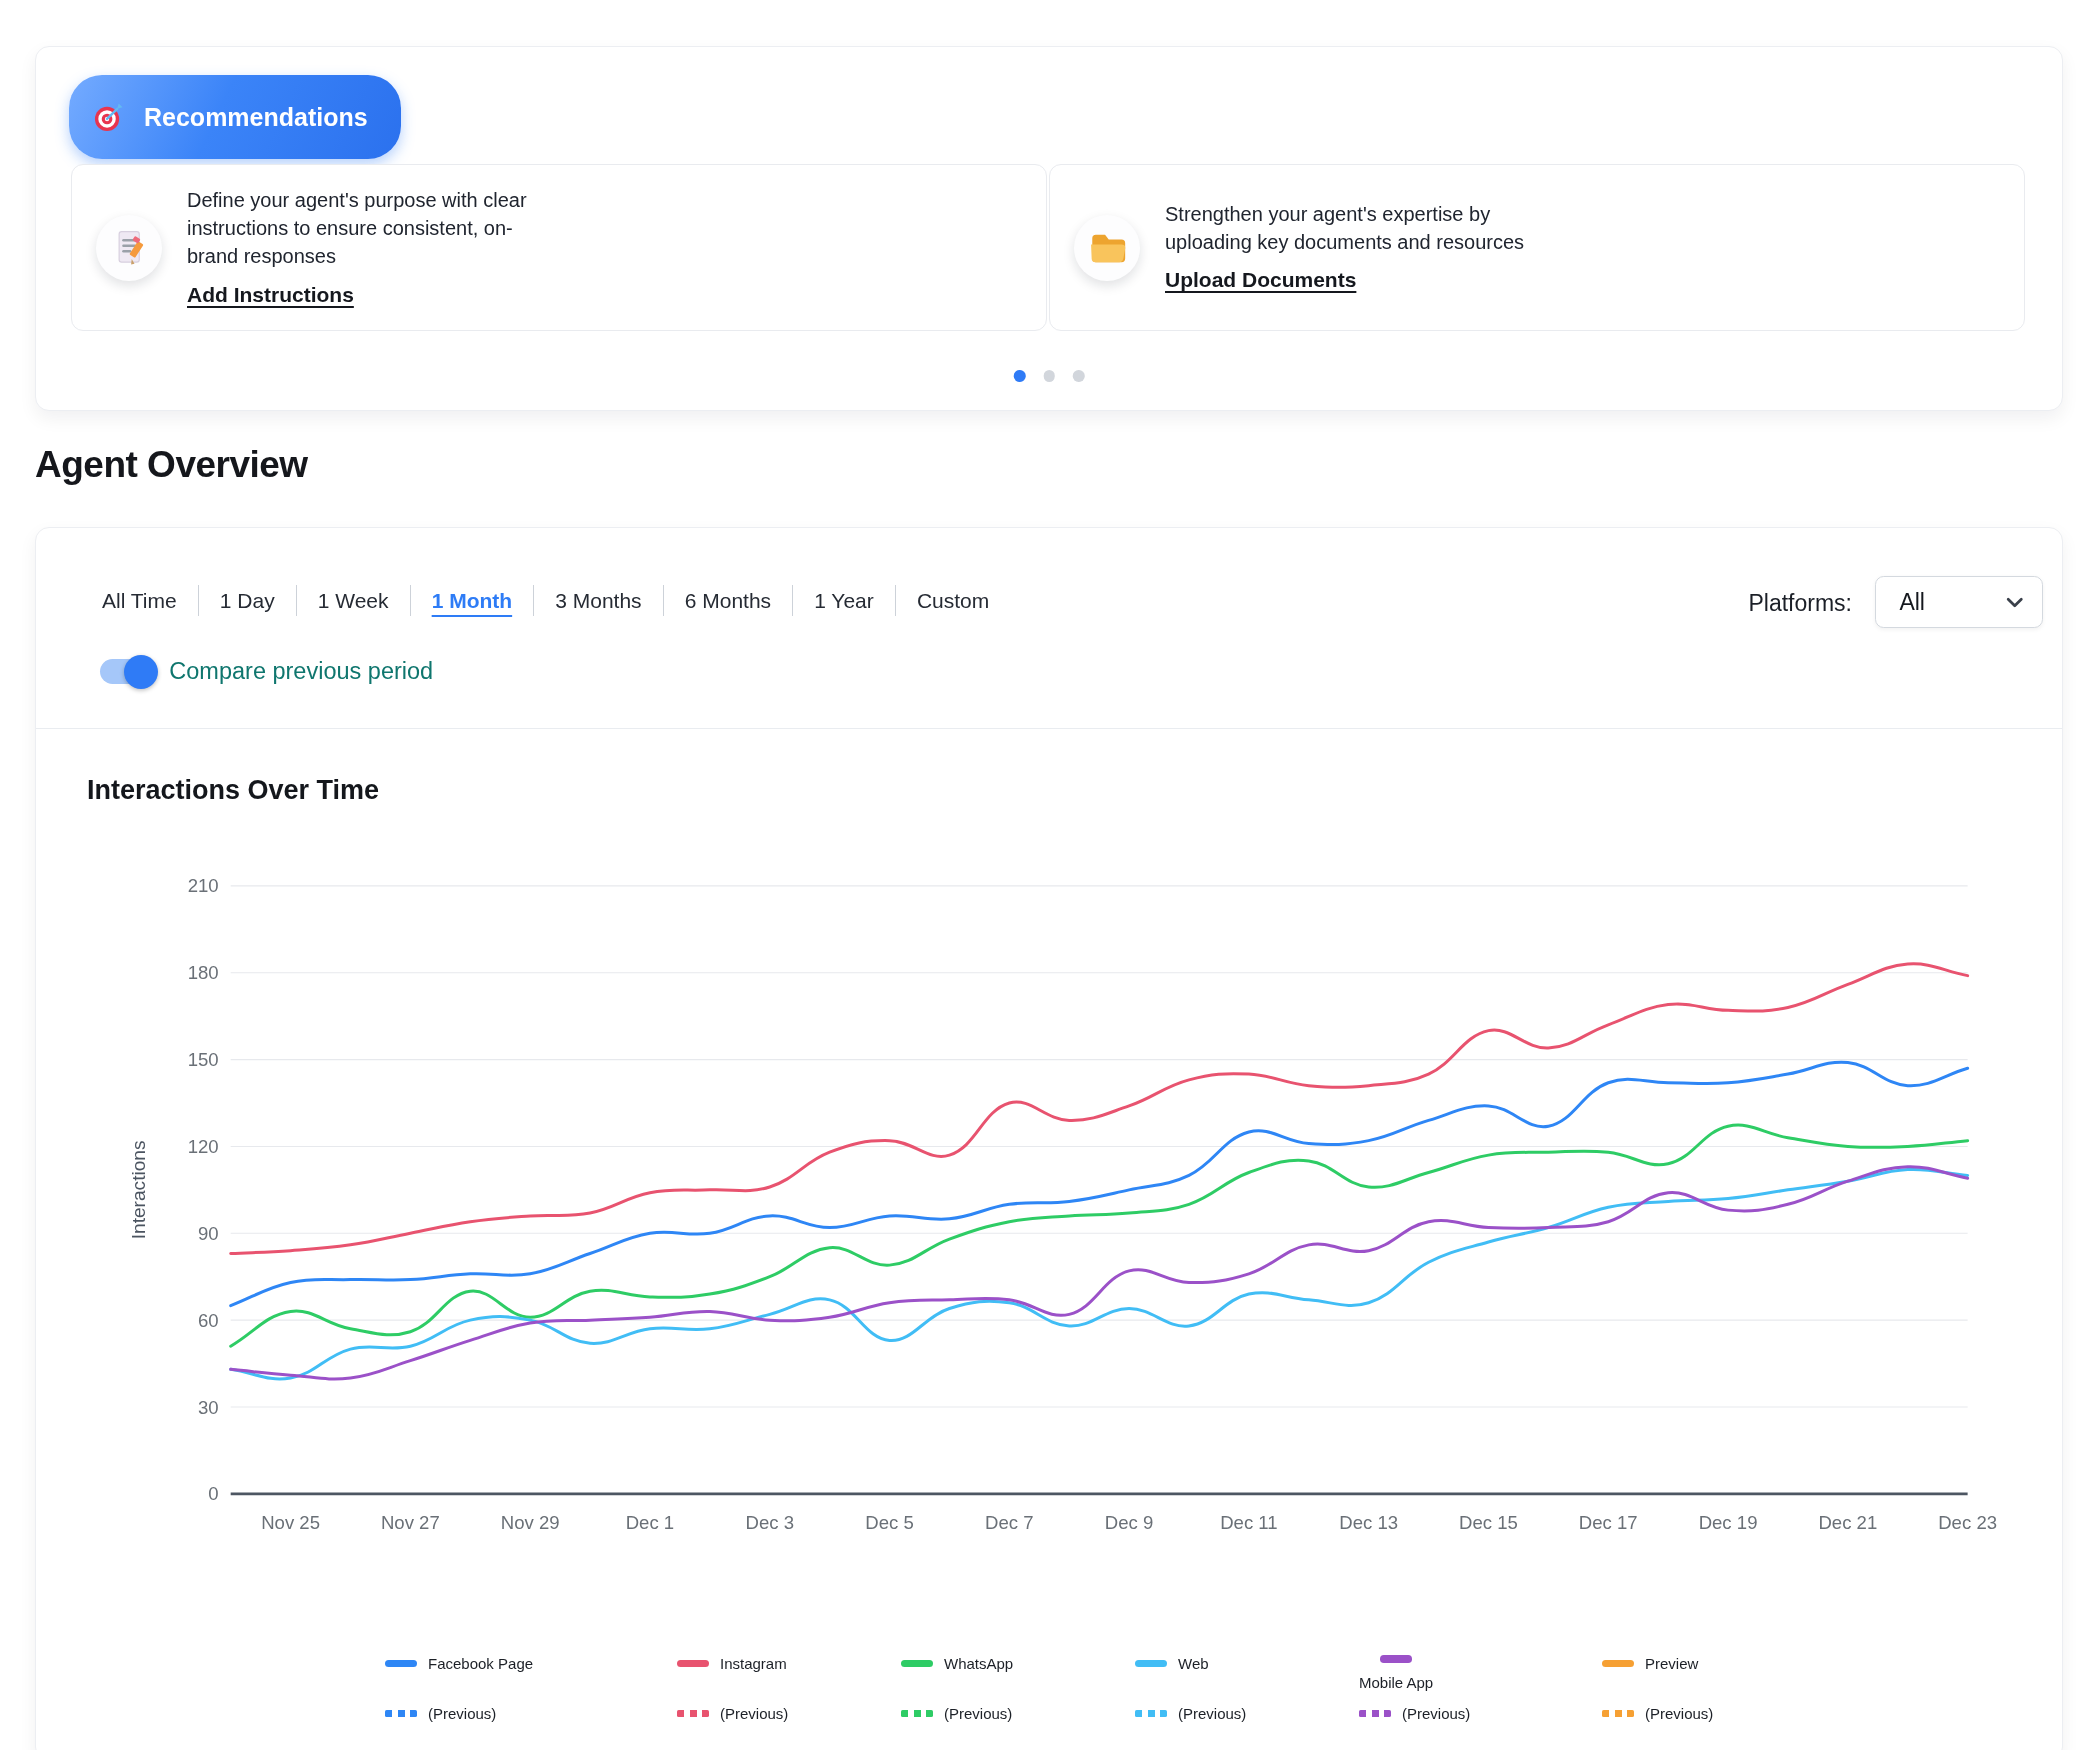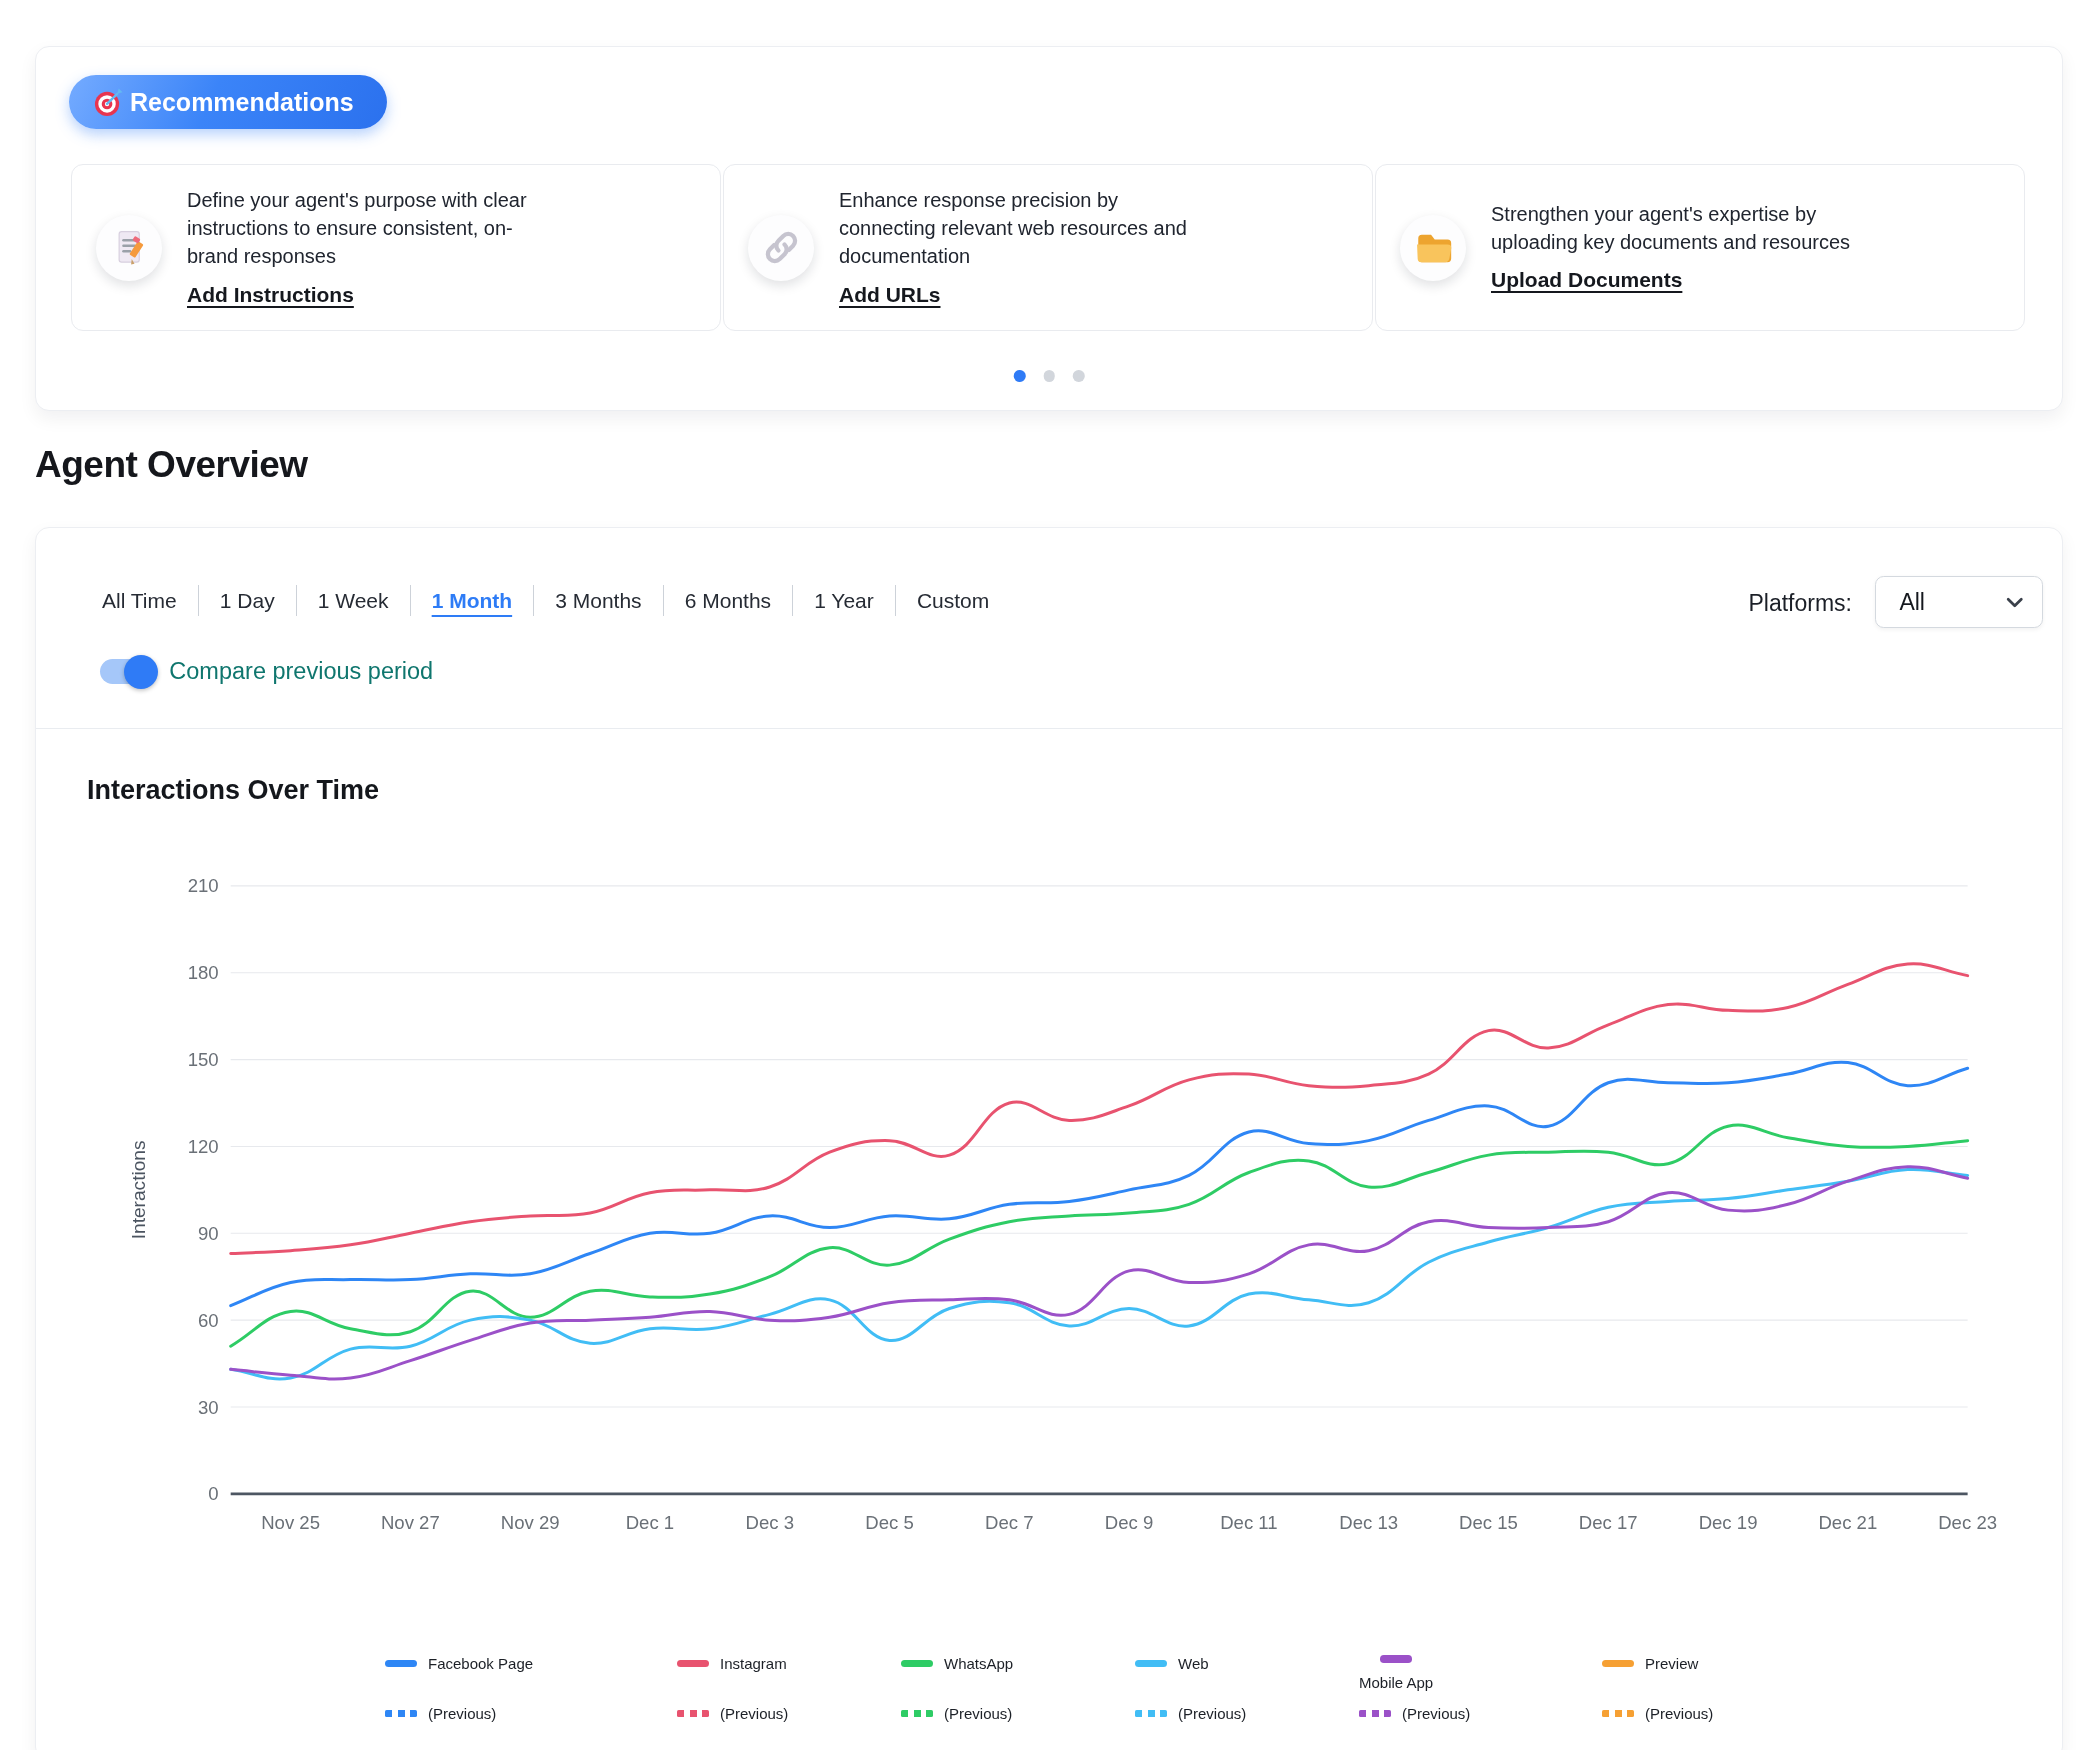--- a/index.html
+++ b/index.html
@@ -11,22 +11,22 @@
   .panel{
     position:absolute;left:35px;width:2028px;background:#fff;
     border:1.1px solid #eceef2;border-radius:14px;
     box-shadow:0 7.6px 18.6px rgba(15,23,42,.06);box-sizing:border-box;
   }
   #reco-panel{top:46px;height:365px}
   #main-panel{top:527px;height:1234px}
 
   
   .badge{
-    position:absolute;left:33px;top:28px;height:54px;
-    display:flex;align-items:center;gap:6px;padding:0 33px 0 24px;
+    position:absolute;left:33px;top:28px;height:84px;
+    display:flex;align-items:center;gap:20px;padding:0 33px 0 24px;
     border-radius:33px;color:#fff;font-size:25px;font-weight:bold;
     background:linear-gradient(115deg,#74abff 0%,#3b84f8 45%,#2b71ee 100%);
     box-shadow:0 5.5px 14px rgba(47,123,246,.35);
   }
   .badge svg{width:31px;height:31px}
 
   
   .cards{position:absolute;left:35px;right:37px;top:117px;display:flex;gap:2px}
   .card{
     flex:1;height:167px;border:1.1px solid #e9ebef;border-radius:12px;background:#fff;
@@ -119,33 +119,20 @@
             <g>
               <rect x="38" y="22" width="11" height="26" rx="2" transform="rotate(33 43 35)" fill="#f59a3d"></rect>
               <rect x="38" y="15" width="11" height="8" rx="2" transform="rotate(33 43 19)" fill="#ee6a7a"></rect>
               <path d="M33 52 l4 8 4 -4 z" transform="rotate(33 36 56)" fill="#caa06a"></path>
             </g>
           </svg>
         </div>
         <div class="card-body">Define your agent's purpose with clear
 instructions to ensure consistent, on-
 brand responses<br><a class="card-link">Add Instructions</a></div>
-      </div>
-      <div class="card">
-        <div class="icon-wrap">
-          <svg viewBox="0 0 64 64">
-            <g fill="none" stroke="#c6c4cf" stroke-width="7" stroke-linecap="round">
-              <path d="M27 37 a11 11 0 0 1 0 -16 l8 -8 a11 11 0 0 1 16 16 l-7 7"></path>
-              <path d="M37 27 a11 11 0 0 1 0 16 l-8 8 a11 11 0 0 1 -16 -16 l7 -7"></path>
-            </g>
-          </svg>
-        </div>
-        <div class="card-body">Enhance response precision by
-connecting relevant web resources and
-documentation<br><a class="card-link">Add URLs</a></div>
       </div>
       <div class="card">
         <div class="icon-wrap">
           <svg viewBox="0 0 64 64">
             <path d="M7 17 q0-6 6-6 h15 l6 8 h21 q6 0 6 6 v25 q0 6 -6 6 h-42 q-6 0 -6 -6 z" fill="#eda42f"></path>
             <path d="M5 27 h50 q7 0 6 7 l-3 16 q-1 6 -7 6 h-39 q-6 0 -6 -6 z" fill="#f9c45c"></path>
           </svg>
         </div>
         <div class="card-body">Strengthen your agent's expertise by
 uploading key documents and resources<br><a class="card-link">Upload Documents</a></div>

